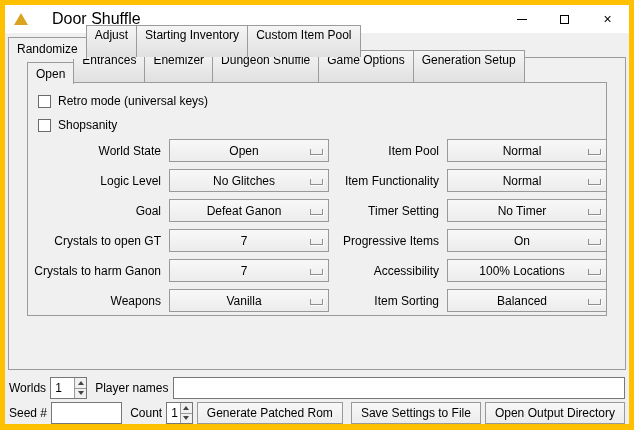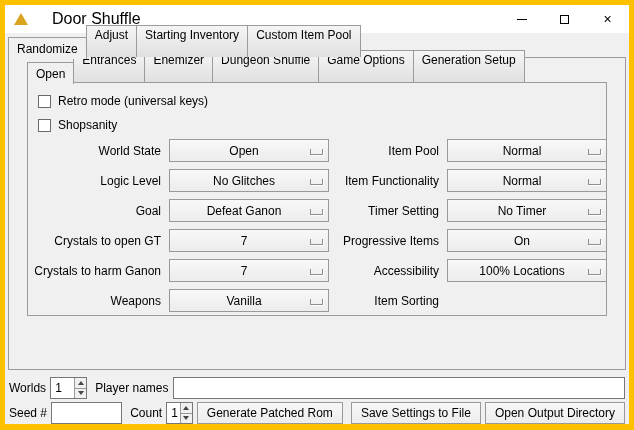--- a/index.html
+++ b/index.html
@@ -174,20 +174,24 @@
             <span class="dd-value">100% Locations</span>
             <span class="dd-indicator"></span>
           </div>
 
           <div class="opt-label">Weapons</div>
           <div class="dropdown">
             <span class="dd-value">Vanilla</span>
             <span class="dd-indicator"></span>
           </div>
           <div class="opt-label">Item Sorting</div>
+          <div class="dropdown">
+            <span class="dd-value">Balanced</span>
+            <span class="dd-indicator"></span>
+          </div>
 
         </div>
       </div>
     </div>
 
     <div class="bottom-row row-worlds">
       <span class="lbl">Worlds</span>
       <div class="spinbox">
         <span class="spin-value">1</span>
         <span class="spin-arrows">

